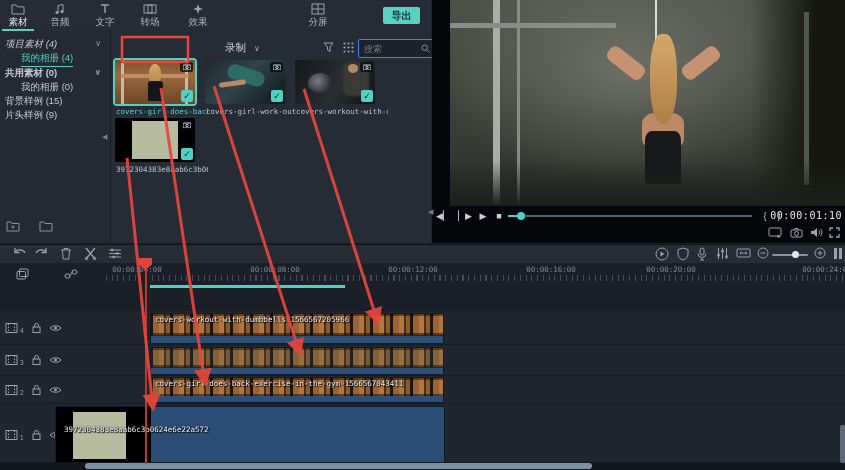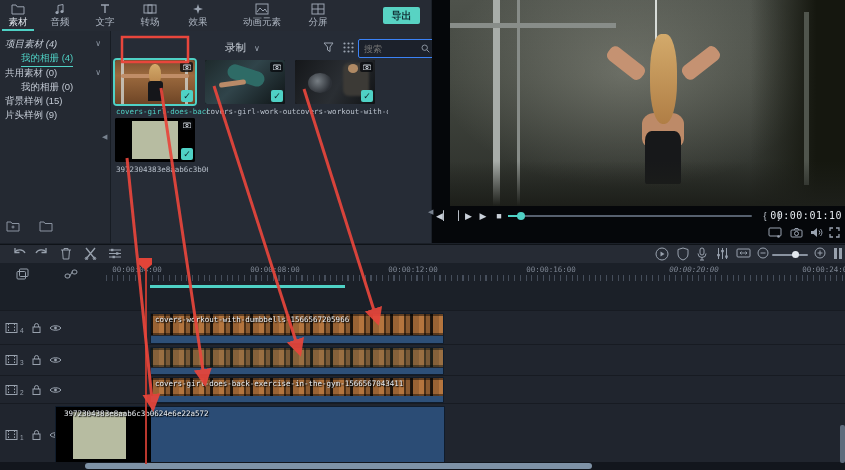--- a/index.html
+++ b/index.html
@@ -168,50 +168,41 @@
       <span class="tlabel">转场</span>
     </div>
     <div class="tab" style="left:180px;width:36px;">
       <span class="ticon">
           <svg width="12" height="12" viewBox="0 0 12 12" style="margin:0 auto">
             <path d="M6 1l1.2 3.8L11 6l-3.8 1.2L6 11 4.8 7.2 1 6l3.8-1.2z" fill="currentColor"></path>
           </svg>
         </span>
       <span class="tlabel">效果</span>
     </div>
-    <div class="tab" style="left:232px;width:60px;">
-      <span class="ticon">
-          <svg width="14" height="12" viewBox="0 0 14 12" style="margin:0 auto">
-            <rect x="1" y="1" width="12" height="10" fill="none" stroke="currentColor"></rect>
-            <path d="M2 9l3-4 3 3 2-2 2 3" fill="none" stroke="currentColor"></path>
-          </svg>
-        </span>
-      <span class="tlabel">动画元素</span>
-    </div>
     <div class="tab" style="left:300px;width:36px;">
       <span class="ticon">
           <svg width="14" height="12" viewBox="0 0 14 12" style="margin:0 auto">
             <rect x="1" y="1" width="12" height="10" fill="none" stroke="currentColor"></rect>
             <path d="M7 1v10M1 6h12" stroke="currentColor"></path>
           </svg>
         </span>
       <span class="tlabel">分屏</span>
     </div>
     <div id="export-btn" class="abs">导出</div>
   </div>
 
   <div id="sidebar" class="abs">
     <div class="side-item" style="top:6px;font-style:italic;">
       <span class="lbl">项目素材 (4)</span>
       <span class="chev">∨</span>
     </div>
     <div class="side-item child active" style="top:20px;">
       <span class="lbl">我的相册 (4)</span>
     </div>
-    <div class="side-item" style="top:35px;">
+    <div class="side-item" style="top:35px;font-weight:bold;">
       <span class="lbl">共用素材 (0)</span>
       <span class="chev">∨</span>
     </div>
     <div class="side-item child" style="top:49px;">
       <span class="lbl">我的相册 (0)</span>
     </div>
     <div class="side-item" style="top:63px;">
       <span class="lbl">背景样例 (15)</span>
     </div>
     <div class="side-item" style="top:77px;">
@@ -492,21 +483,21 @@
           <path d="M5.5 8.5L8.5 3.5" stroke="currentColor"></path>
           <rect x="1" y="6" width="5" height="4" rx="2" fill="none" stroke="currentColor"></rect>
           <rect x="8" y="2" width="5" height="4" rx="2" fill="none" stroke="currentColor"></rect>
         </svg>
       </span>
 
     <span class="rlabel" style="left:109px;">00:00:04:00</span>
     <span class="rlabel" style="left:247px;">00:00:08:00</span>
     <span class="rlabel" style="left:385px;">00:00:12:00</span>
     <span class="rlabel" style="left:523px;">00:00:16:00</span>
-    <span class="rlabel" style="left:666px;font-style:italic;">00:00:20:00</span>
+    <span class="rlabel" style="left:643px;">00:00:20:00</span>
     <span class="rlabel" style="left:799px;">00:00:24:00</span>
     <div id="ticks"></div>
     <div id="rendered-bar"></div>
 
     <div class="lane" style="top:47px;height:33px;">
       <div class="lhead">
         <span>
             <svg width="13" height="11" viewBox="0 0 13 11">
               <rect x="1" y="1" width="11" height="9" fill="none" stroke="currentColor"></rect>
               <path d="M3.5 1v9M9.5 1v9" stroke="currentColor" stroke-dasharray="1.5 1.5"></path>
@@ -608,21 +599,21 @@
         <span>
             <svg width="13" height="9" viewBox="0 0 13 9">
               <path d="M1 4.5C3 1.5 10 1.5 12 4.5 10 7.5 3 7.5 1 4.5z" fill="none" stroke="currentColor"></path>
               <circle cx="6.5" cy="4.5" r="1.4" fill="currentColor"></circle>
             </svg>
           </span>
       </div>
       <div id="clip1" class="clip" style="left:55px;top:2px;width:388px;height:57px;">
         <div class="blue"></div>
         <div class="olive"></div>
-        <span class="cliplabel" style="left:8px;top:2px;">3972304383e8aab6c3b0624e6e22a572</span>
+        <span class="cliplabel" style="left:8px;top:18px;">3972304383e8aab6c3b0624e6e22a572</span>
       </div>
     </div>
 
     <div id="hscroll-track" class="abs" style="left:0;top:199px;width:845px;height:8px;background:#12161d;"></div>
   </div>
 
   <div id="playhead-flag" class="abs"></div>
   <div id="playhead-line" class="abs"></div>
   <div id="hscroll" class="abs"></div>
   <div id="vscroll" class="abs"></div>

